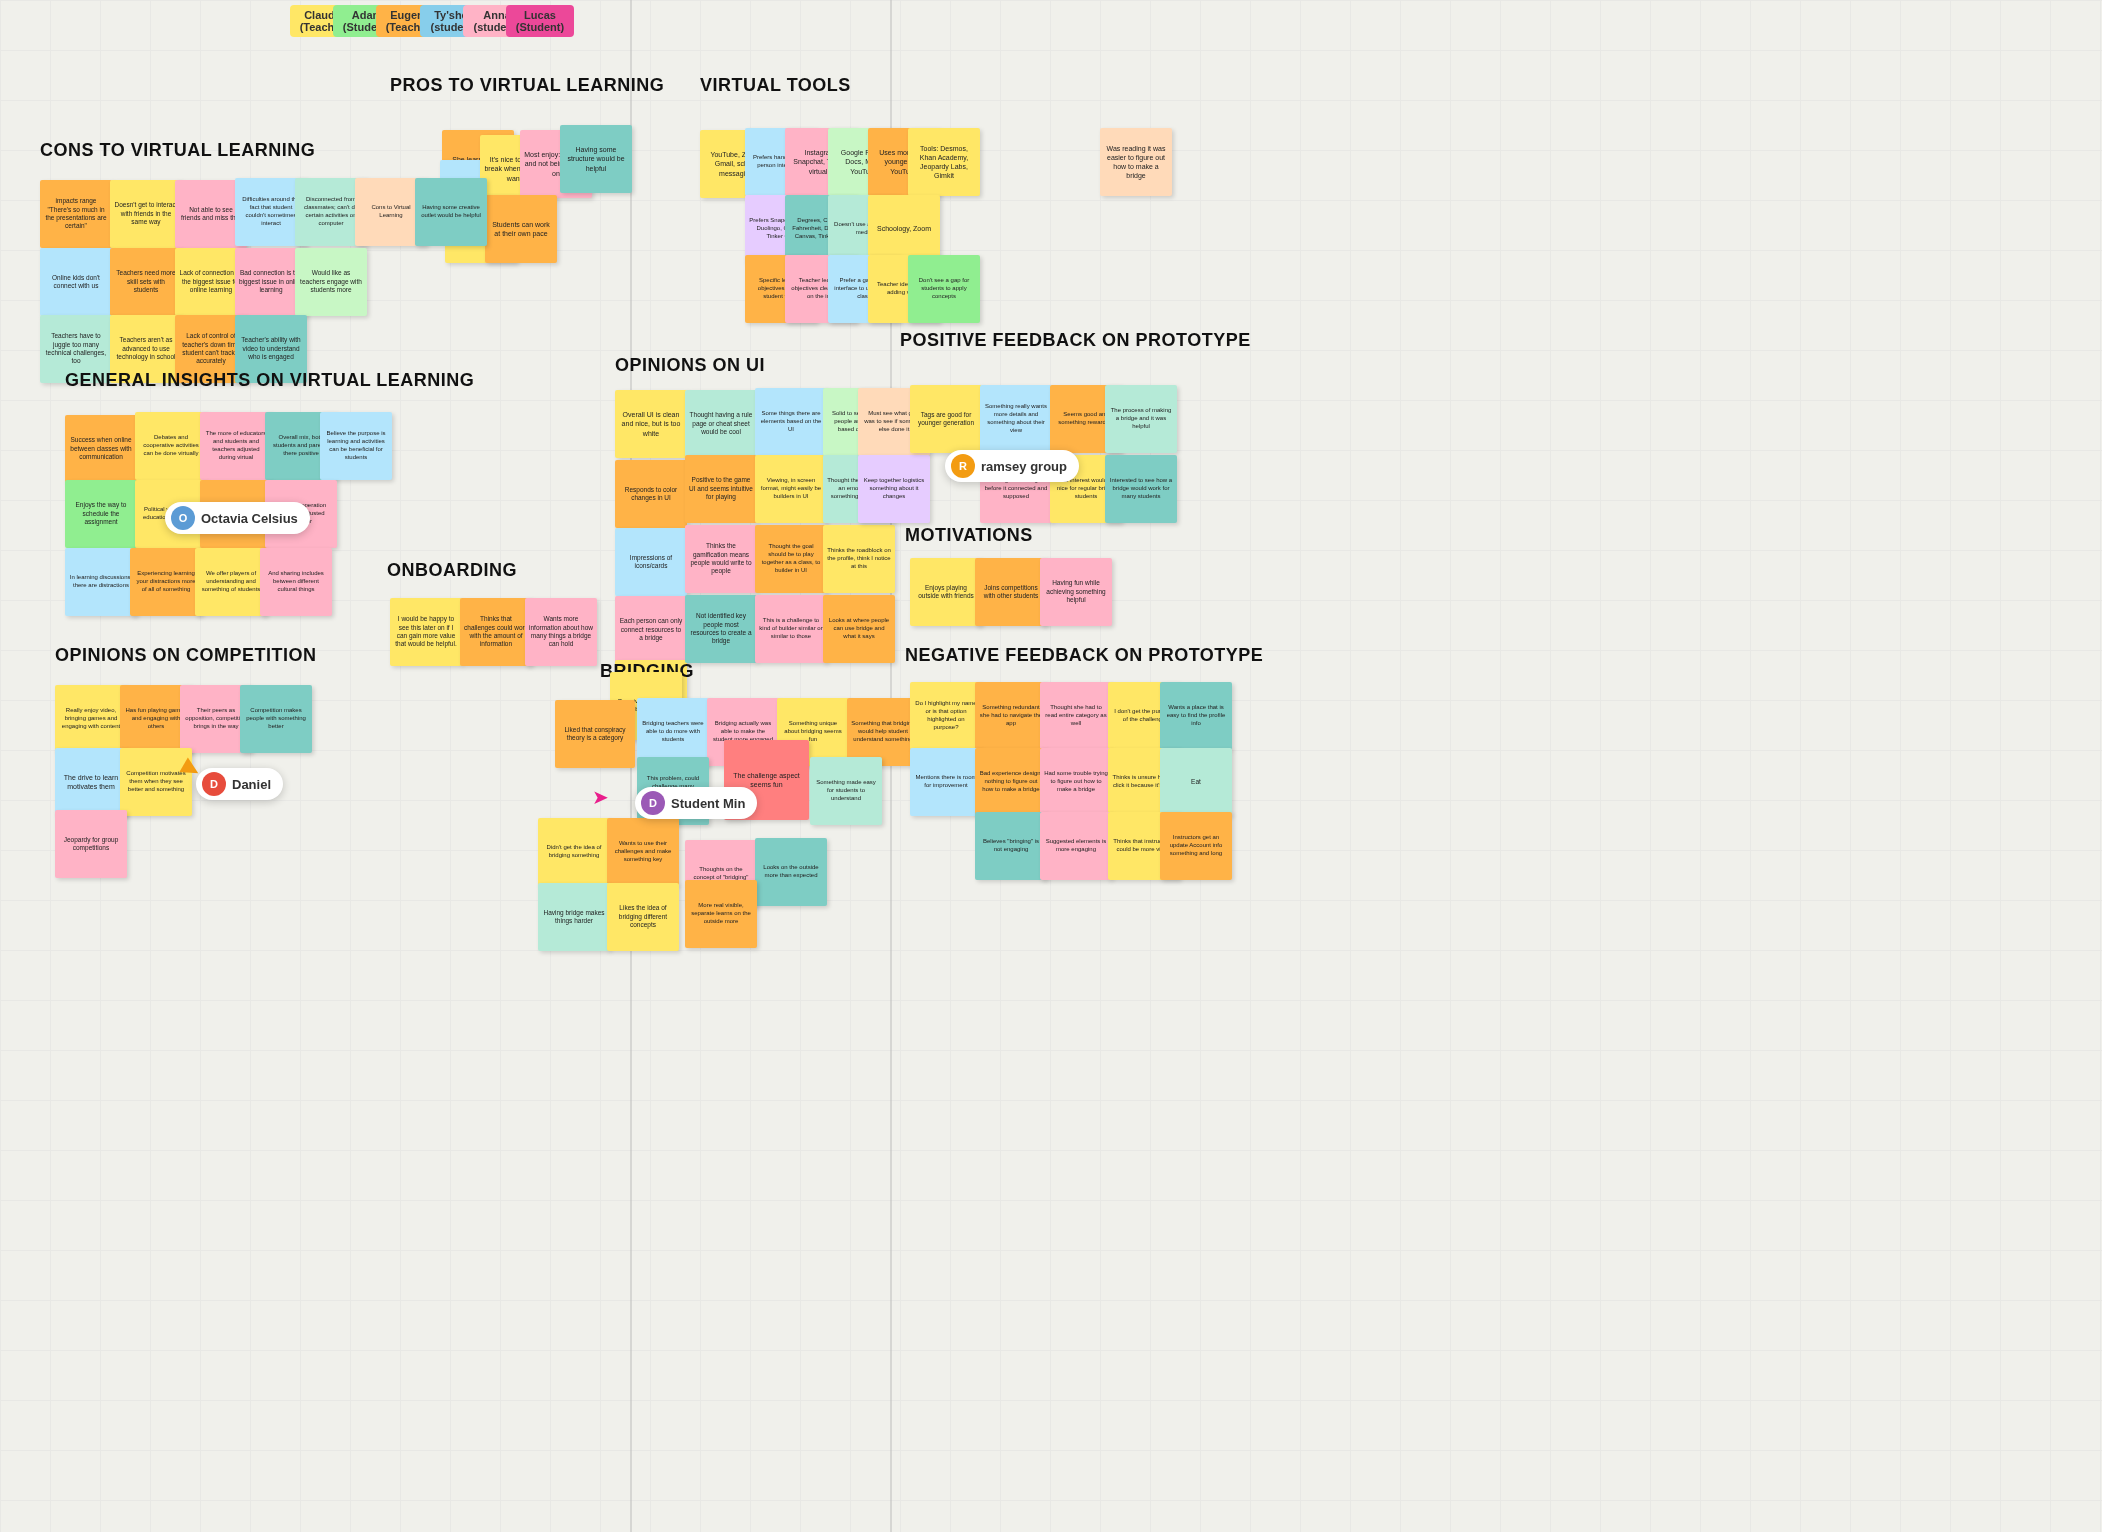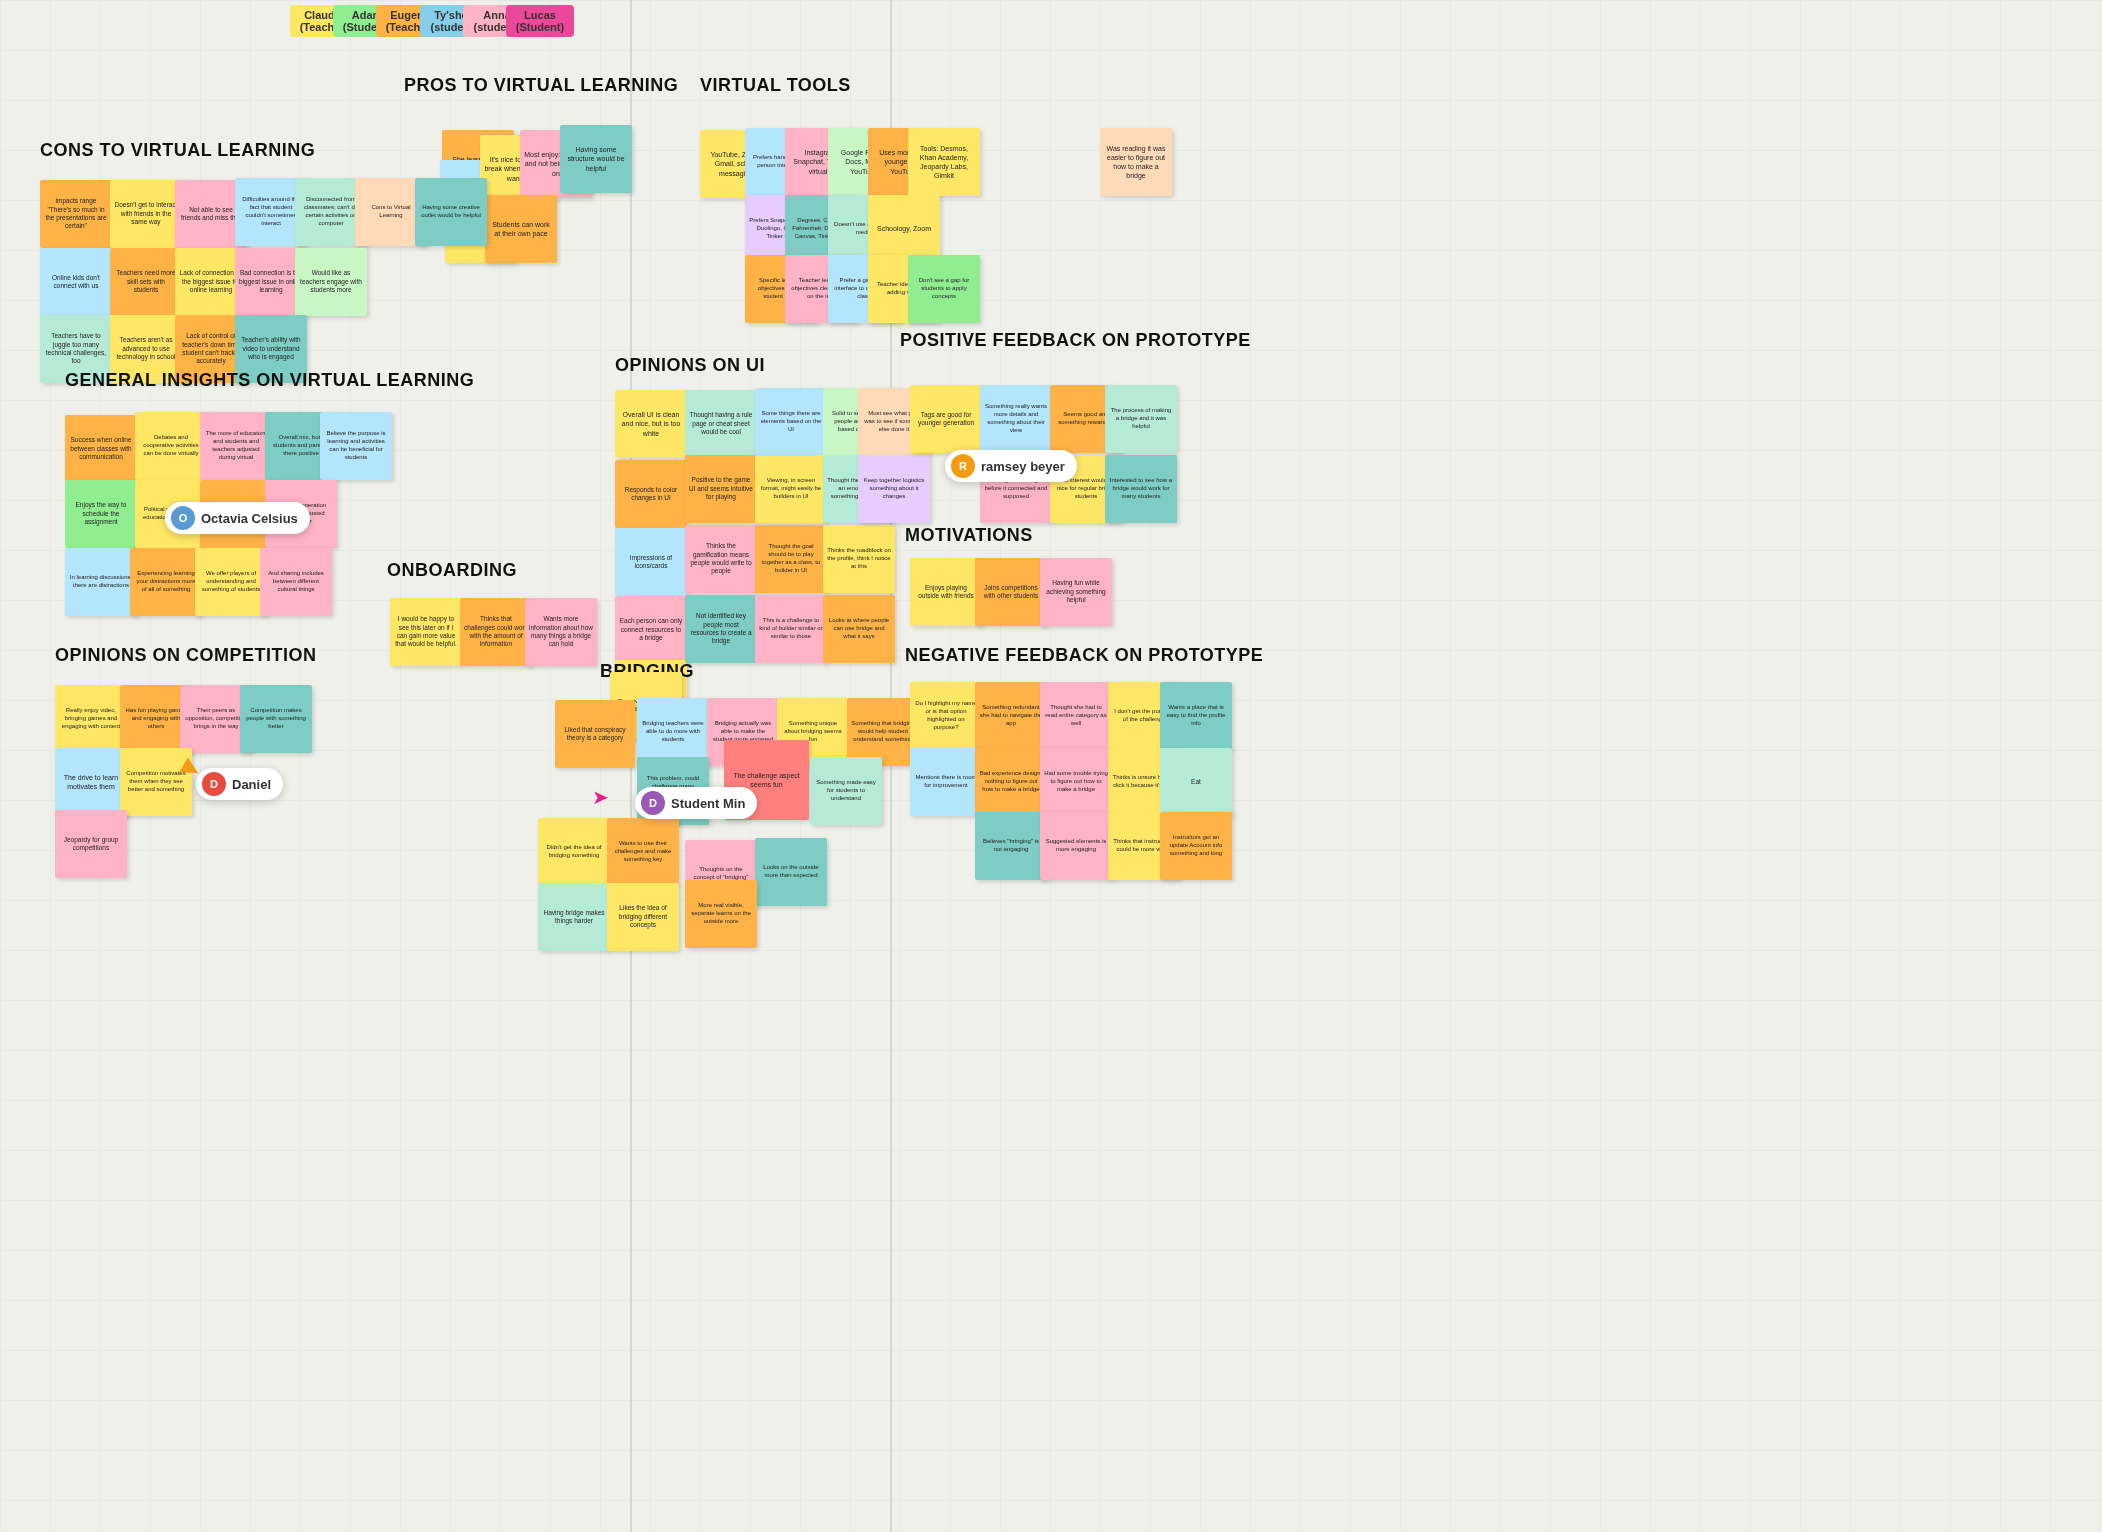--- a/index.html
+++ b/index.html
@@ -121,21 +121,21 @@
   <div class="person-label yellow" style="left:290px; top:5px; background:#FFE766;">Claudia<br>(Teacher)</div>
   <div class="person-label" style="left:333px; top:5px; background:#90EE90;">Adam<br>(Student)</div>
   <div class="person-label" style="left:376px; top:5px; background:#FFB347;">Eugene<br>(Teacher)</div>
   <div class="person-label" style="left:420px; top:5px; background:#87CEEB;">Ty'shea<br>(student)</div>
   <div class="person-label" style="left:463px; top:5px; background:#FFB3C6;">Anna<br>(student)</div>
   <div class="person-label" style="left:506px; top:5px; background:#ec4899;">Lucas<br>(Student)</div>
 
   <div class="divider-line" style="left:630px; top:0; width:1.5px; height:1532px; background:#bbb; opacity:0.5;"></div>
   <div class="divider-line" style="left:890px; top:0; width:1.5px; height:1532px; background:#bbb; opacity:0.5;"></div>
 
-  <div class="section-title" style="left:404px; top:75px;">PROS TO VIRTUAL LEARNING</div>
+  <div class="section-title" style="left:390px; top:75px;">PROS TO VIRTUAL LEARNING</div>
 
   <div class="sticky orange" style="left:442px; top:130px;">She learns more easily at home</div>
   <div class="sticky light-blue" style="left:440px; top:160px; font-size:6px;">Being a problem solver, using Google better, learning from home</div>
   <div class="sticky yellow" style="left:480px; top:135px;">It's nice to take a break whenever she wants</div>
   <div class="sticky pink" style="left:520px; top:130px;">Most enjoy: listening and not being called on</div>
   <div class="sticky teal" style="left:560px; top:125px;">Having some structure would be helpful</div>
 
   <div class="sticky yellow" style="left:445px; top:195px;">Not experience issues w/ internet quality</div>
   <div class="sticky orange" style="left:485px; top:195px;">Students can work at their own pace</div>
 
@@ -213,21 +213,21 @@
   <div class="sticky light-blue" style="left:980px; top:385px; font-size:6px;">Something really wants more details and something about their view</div>
   <div class="sticky orange" style="left:1050px; top:385px; font-size:6px;">Seems good and something rewarding</div>
   <div class="sticky mint" style="left:1105px; top:385px; font-size:6px;">The process of making a bridge and it was helpful</div>
 
   <div class="sticky pink" style="left:980px; top:455px; font-size:6px;">Thought the things before it connected and supposed</div>
   <div class="sticky yellow" style="left:1050px; top:455px; font-size:6px;">Also interest would be nice for regular bridge students</div>
   <div class="sticky teal" style="left:1105px; top:455px; font-size:6px;">Interested to see how a bridge would work for many students</div>
 
   <div class="user-tag" style="left:945px; top:450px;">
     <div class="avatar" style="background:#F39C12;">R</div>
-    <span>ramsey beyer</span>
+    <span>ramsey group</span>
   </div>
 
   <div class="section-title" style="left:65px; top:370px;">GENERAL INSIGHTS ON VIRTUAL LEARNING</div>
 
   <div class="sticky orange" style="left:65px; top:415px; font-size:6.5px;">Success when online between classes with communication</div>
   <div class="sticky yellow" style="left:135px; top:412px; font-size:6px;">Debates and cooperative activities can be done virtually</div>
   <div class="sticky pink" style="left:200px; top:412px; font-size:6px;">The more of educators and students and teachers adjusted during virtual</div>
   <div class="sticky teal" style="left:265px; top:412px; font-size:6px;">Overall mix, both students and parents there positive</div>
   <div class="sticky light-blue" style="left:320px; top:412px; font-size:6px;">Believe the purpose is learning and activities can be beneficial for students</div>
 

